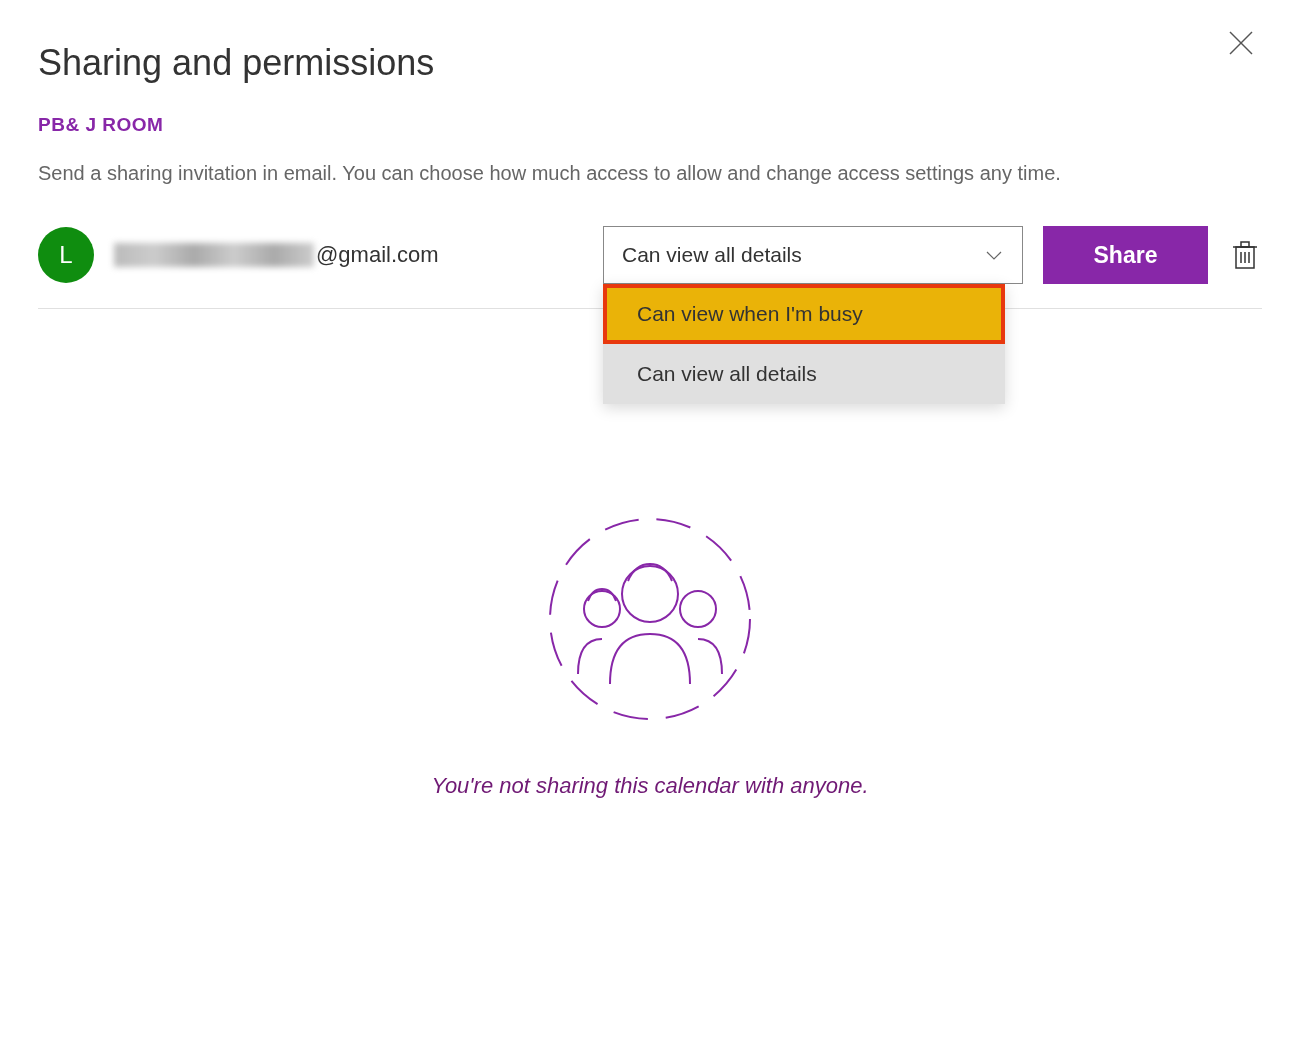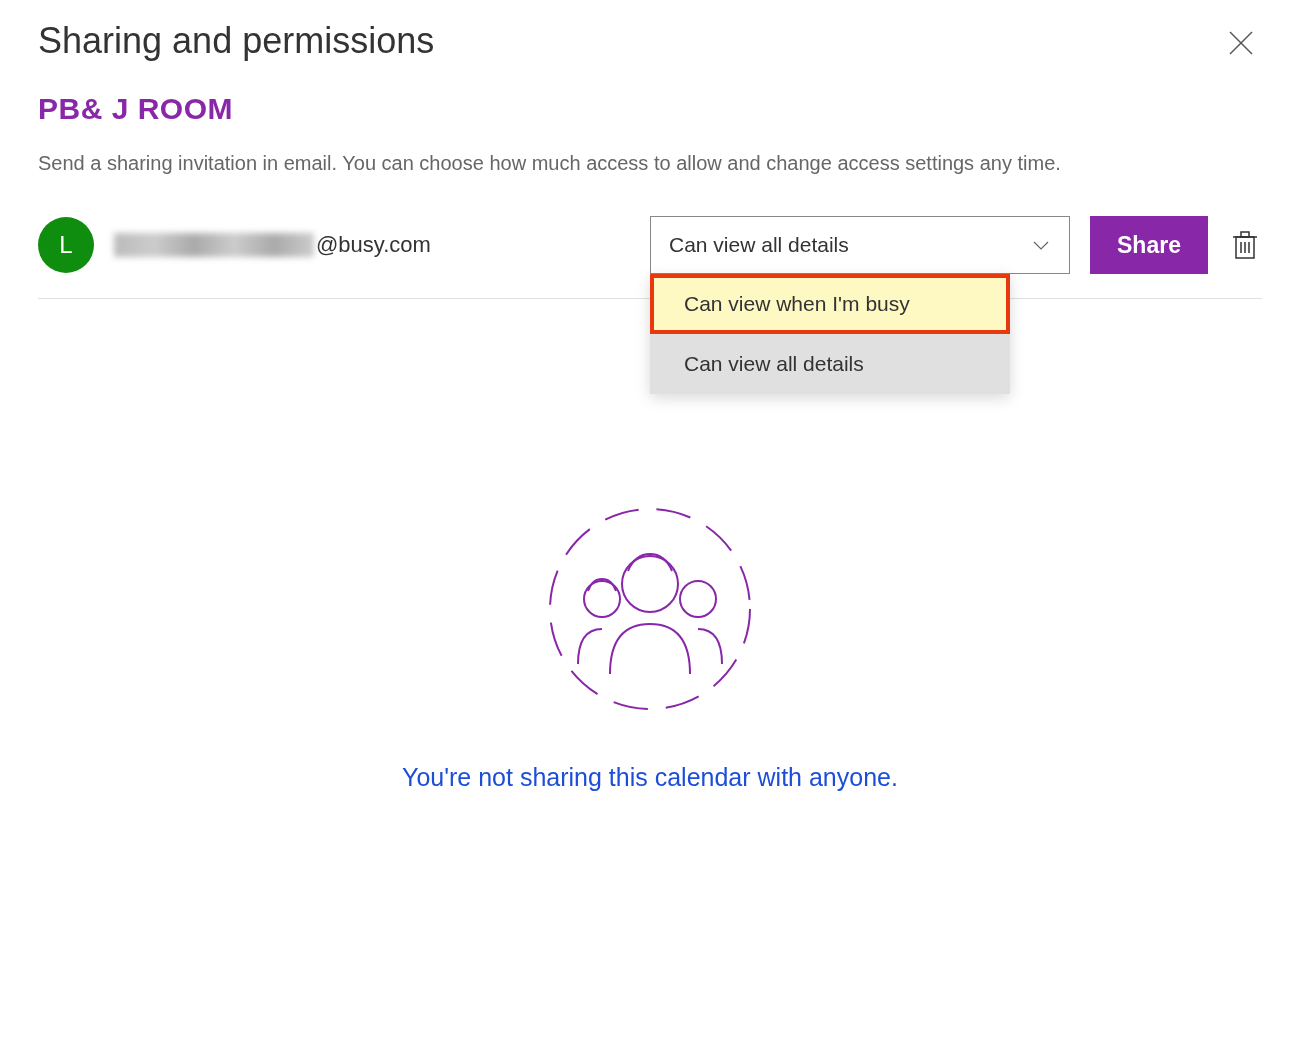--- a/index.html
+++ b/index.html
@@ -4,37 +4,37 @@
   <style>
     body {
       margin: 0;
       padding: 0;
       font-family: 'Segoe UI', -apple-system, BlinkMacSystemFont, sans-serif;
       background: #fff;
       width: 1300px;
       color: #333;
     }
     .container {
-      padding: 20px 38px;
+      padding: 42px 38px;
       position: relative;
     }
     .close-btn {
       position: absolute;
       top: 30px;
       right: 46px;
       cursor: pointer;
     }
     .page-title {
       font-size: 36px;
       font-weight: 300;
       color: #333;
       margin: 0 0 30px 0;
     }
     .room-name {
-      font-size: 30px;
+      font-size: 19px;
       font-weight: 700;
       color: #8827a8;
       margin: 0 0 20px 0;
       letter-spacing: 0.5px;
     }
     .description {
       font-size: 20px;
       font-weight: 300;
       color: #666;
       margin: 0 0 36px 0;
@@ -96,43 +96,43 @@
       box-sizing: border-box;
     }
     .chevron {
       width: 20px;
       height: 20px;
     }
     .dropdown-menu {
       position: absolute;
       top: 58px;
       left: 0;
-      width: 360px;
-      background: #fef9c3;
+      width: 402px;
+      background: #eab308;
       box-shadow: 0 4px 14px rgba(0,0,0,0.15);
       z-index: 10;
     }
     .dropdown-option {
       height: 60px;
       padding: 0 34px;
       display: flex;
       align-items: center;
       font-size: 21px;
       color: #333;
       cursor: pointer;
       box-sizing: border-box;
     }
     .dropdown-option.highlighted {
       box-shadow: inset 0 0 0 4px #e8380d;
     }
     .dropdown-option.selected {
       background: #e0e0e0;
     }
     .share-btn {
-      width: 118px;
+      width: 165px;
       height: 58px;
       background: #8827a8;
       color: #fff;
       border: none;
       font-size: 23px;
       font-weight: 600;
       cursor: pointer;
       flex-shrink: 0;
     }
     .trash-btn {
@@ -147,23 +147,24 @@
     .empty-state {
       text-align: center;
       margin-top: 200px;
     }
     .people-illustration {
       width: 220px;
       height: 220px;
       margin: 0 auto 40px;
     }
     .empty-text {
-      font-size: 25px;
+      font-size: 22px;
       font-weight: 300;
-      color: #1d4ed8;
+      color: #701a75;
+      font-style: italic;
     }
   </style>
 </head>
 <body>
 
 <div class="container">
   <div class="close-btn">
     <svg width="26" height="26" viewBox="0 0 26 26">
       <line x1="2" y1="2" x2="24" y2="24" stroke="#555" stroke-width="1.5"></line>
       <line x1="24" y1="2" x2="2" y2="24" stroke="#555" stroke-width="1.5"></line>
@@ -176,21 +177,21 @@
 
   <p class="description">Send a sharing invitation in email. You can choose how much access to allow and change access settings any time.</p>
 
   <div class="sharing-row">
     <div class="avatar">
       <span>L</span>
     </div>
 
     <div class="email-display">
       <span class="email-blur"></span>
-      <span>@busy.com</span>
+      <span>@gmail.com</span>
     </div>
 
     <div class="dropdown-wrapper">
       <div class="dropdown-select">
         <span>Can view all details</span>
         <svg class="chevron" viewBox="0 0 20 20">
           <polyline points="3,7 10,14 17,7" fill="none" stroke="#666" stroke-width="1.2"></polyline>
         </svg>
       </div>
 

